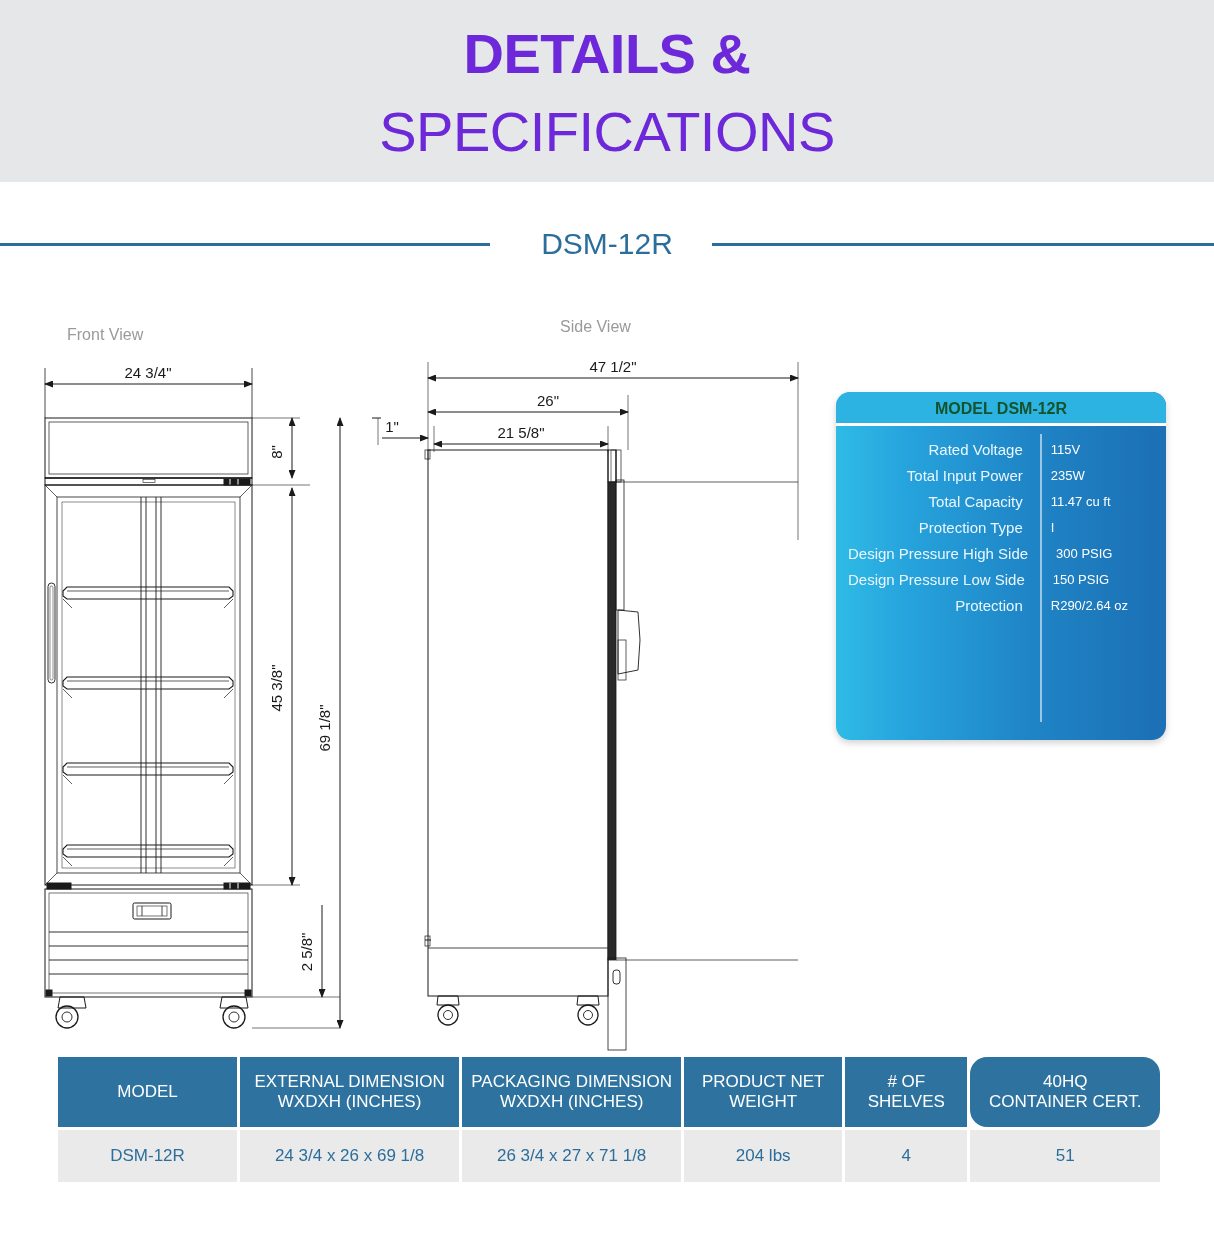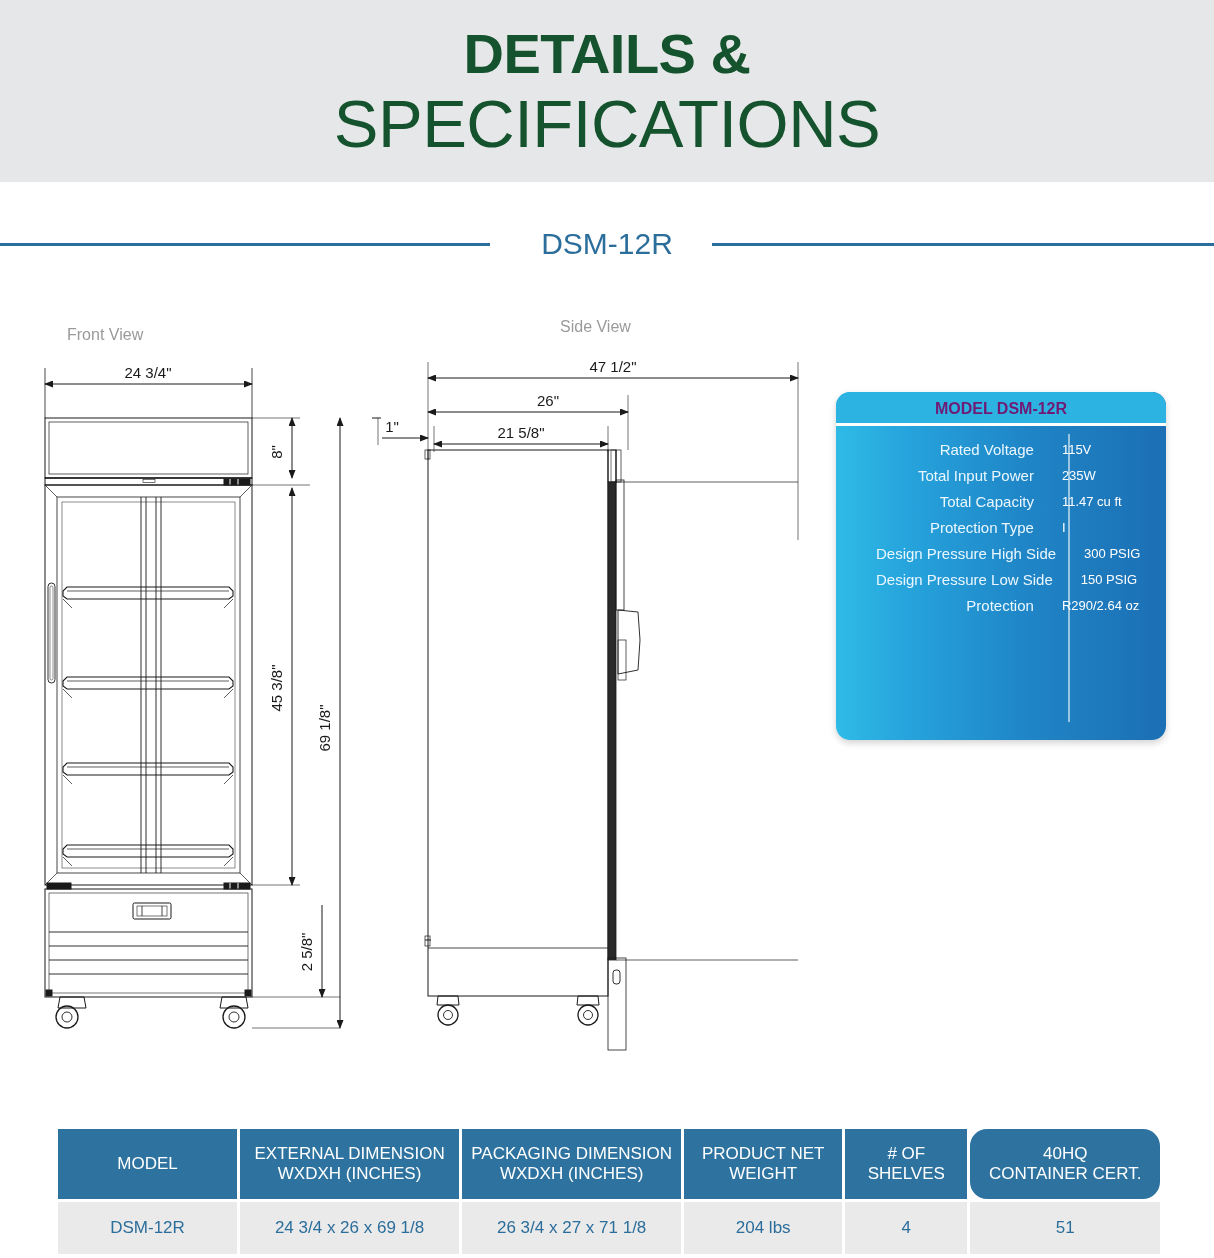--- a/index.html
+++ b/index.html
@@ -10,26 +10,26 @@
     overflow:hidden;
   }
 
   
   .banner {
     position:absolute; left:0; top:0; width:1214px; height:182px;
     background:#e6e7e8;
   }
   .banner-title {
     position:absolute; left:0; top:26px; width:1214px;
-    text-align:center; color:#14532d;
+    text-align:center; color:#6d28d9;
     font-size:56px; font-weight:bold; line-height:1.0;
     letter-spacing:-0.5px;
   }
   .banner-title .line1 { display:block; }
-  .banner-title .line2 { display:block; font-size:67px; font-weight:normal; margin-top:8px; }
+  .banner-title .line2 { display:block; font-size:56px; font-weight:normal; margin-top:22px; }
 
   
   .divider-row {
     position:absolute; left:0; top:222px; width:1214px; height:44px;
   }
   .divider-line {
     position:absolute; top:21px; height:3px; background:#2c6e9b;
   }
   .divider-line.left  { left:0px;   width:490px; }
   .divider-line.right { left:712px; width:502px; }
@@ -58,42 +58,42 @@
     overflow:hidden;
   }
   .spec-header {
     position:relative; height:34px;
     background:#2cb3e2;
     border-bottom:3px solid #ffffff;
     border-top-left-radius:14px; border-top-right-radius:14px;
   }
   .spec-header-text {
     position:absolute; left:0; top:0; width:100%; text-align:center;
-    color:#701a75; font-size:16px; font-weight:bold; line-height:34px;
+    color:#14532d; font-size:16px; font-weight:bold; line-height:34px;
   }
   .spec-body {
-    position:relative; padding:10px 0 8px 12px;margin-left:28px;
+    position:relative; padding:10px 0 8px 12px;
   }
   .spec-vline {
     position:absolute; left:204px; top:8px; width:2px; height:288px;
     background:rgba(255,255,255,0.55);
   }
   .spec-row { display:flex; height:26px; align-items:center; }
   .spec-key {
     width:196px; text-align:right; padding-right:14px;
     color:#eaf7ff; font-size:15px; white-space:nowrap;
   }
   .spec-val {
     width:134px; text-align:left; padding-left:14px;
     color:#ffffff; font-size:13px; white-space:nowrap;
   }
 
   
   .spec-table {
-    position:absolute; left:55px; top:1126px; width:1108px;
+    position:absolute; left:55px; top:1054px; width:1108px;
     border-collapse:separate; border-spacing:3px 3px;
     table-layout:fixed;
   }
   .spec-table th {
     background:#2e73a0; color:#ffffff;
     font-size:17px; font-weight:normal; line-height:1.18;
     height:70px; vertical-align:middle; text-align:center;
     padding:2px 4px;
   }
   .spec-table td {

